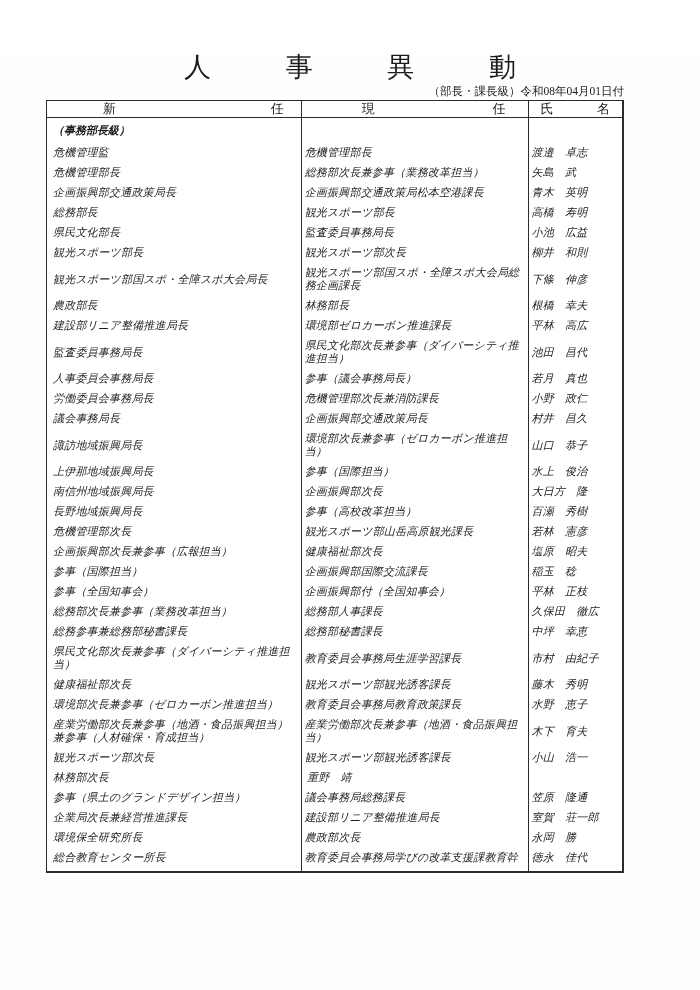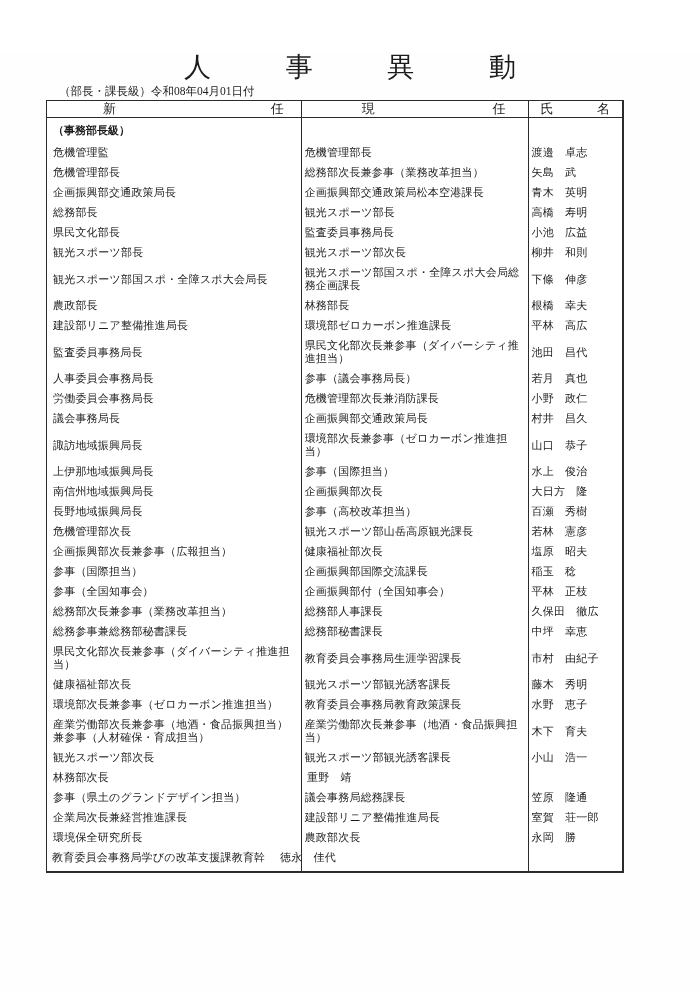--- a/index.html
+++ b/index.html
@@ -16,21 +16,21 @@
   .doc-title {
     display: flex; justify-content: space-between;
     width: 332px; margin: 52px 0 0 184px;
     font-size: 27px; font-weight: 400; letter-spacing: 0;
     line-height: 30px;
   }
   .doc-title span { display: block; }
 
   
   .meta-line {
-    display: flex; justify-content: flex-start; align-items: flex-end;
+    display: flex; justify-content: flex-end; align-items: flex-end;
     margin: 2px 0 0 46px; width: 578px;
     font-size: 11.5px; line-height: 15px;
   }
   .meta-line .subtitle { padding-left: 13px; }
 
   
   .doc-table {
     position: relative;
     margin: 1px 0 0 46px;
     width: 578px;
@@ -46,21 +46,21 @@
   .thead {
     display: flex;
     border-bottom: 1px solid #2b2b2b;
     font-size: 13px; line-height: 15px; height: 17px;
   }
   .thead .th { display: flex; justify-content: space-between; }
   .thead .th-new     { width: 254px; padding: 0 16px 0 56px; }
   .thead .th-current { width: 227px; padding: 0 20px 0 62px; }
   .thead .th-name    { width: 97px;  padding: 0 12px 0 15px; }
 
-  .tbody { padding-top: 5px; font-size: 11px; }
+  .tbody { padding-top: 5px; font-size: 11px; font-style: italic; }
 
   .section-label {
     font-weight: bold; font-size: 11px; line-height: 13px;
     padding: 1px 4px 0 6px; margin-bottom: 9px;
   }
 
   .row { display: flex; align-items: center; margin-bottom: 7px; min-height: 13px; }
   .row.gap-before { margin-top: 6px; }
   .cell { line-height: 13px; letter-spacing: 0.2px; }
   .c-new  { width: 254px; padding: 0 6px 0 6px; }
@@ -259,19 +259,20 @@
           <div class="cell c-new">企業局次長兼経営推進課長</div>
           <div class="cell c-cur">建設部リニア整備推進局長</div>
           <div class="cell c-name">室賀　荘一郎</div>
         </div>
         <div class="row">
           <div class="cell c-new">環境保全研究所長</div>
           <div class="cell c-cur">農政部次長</div>
           <div class="cell c-name">永岡　勝</div>
         </div>
         <div class="row gap-before">
+          <div class="cell c-new">総合教育センター所長</div>
           <div class="cell c-cur">教育委員会事務局学びの改革支援課教育幹</div>
           <div class="cell c-name">徳永　佳代</div>
         </div>
       </div>
   </div>
 
 </div>
 
 </body></html>

